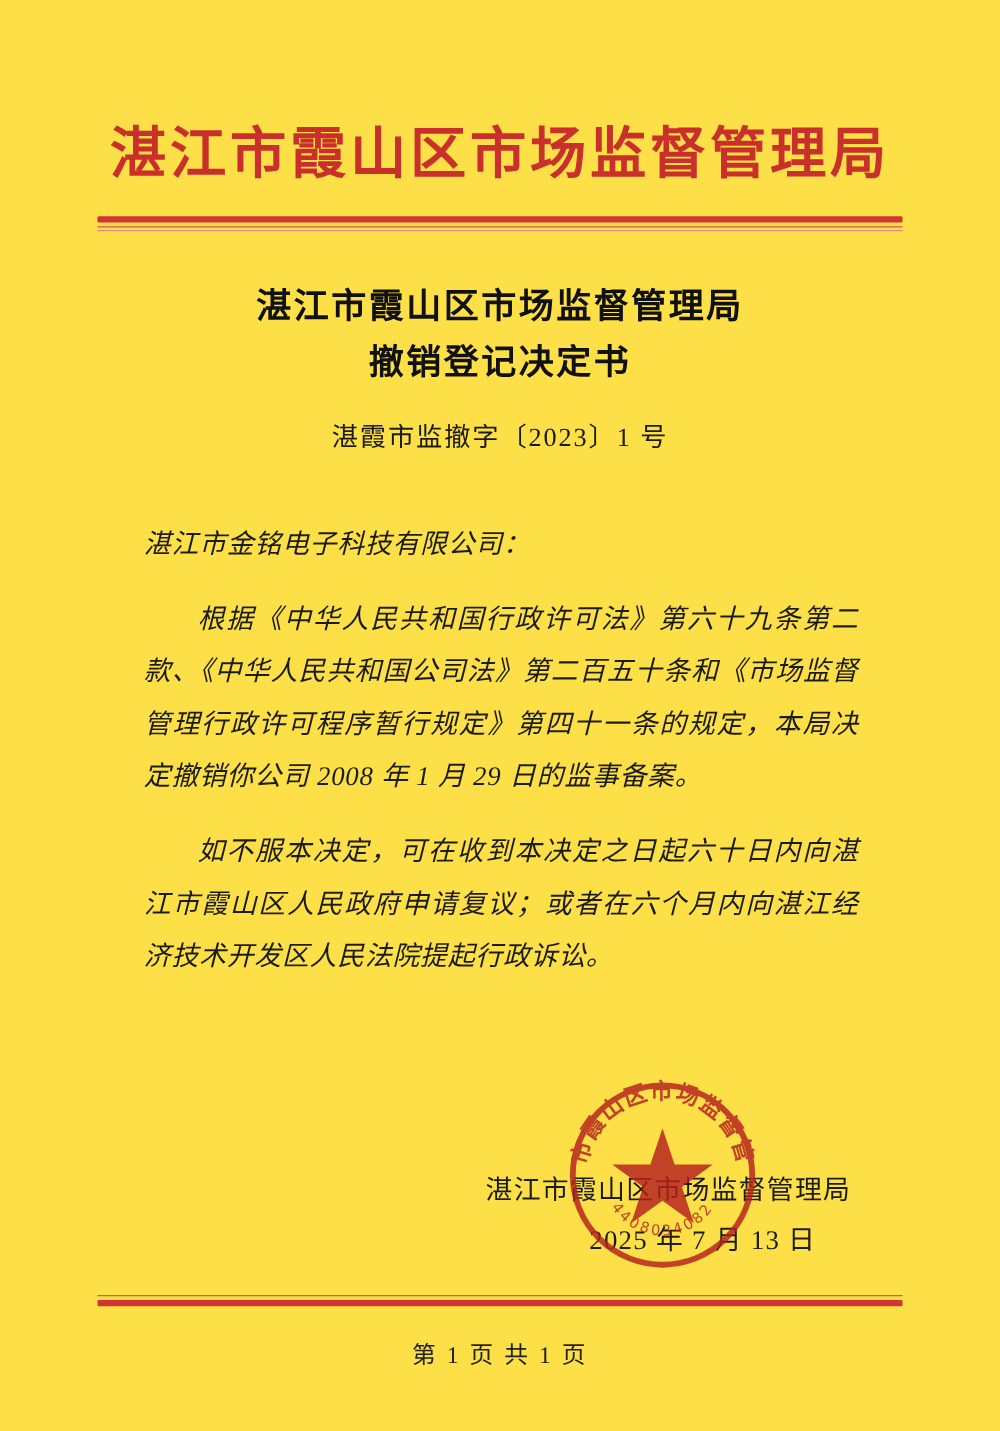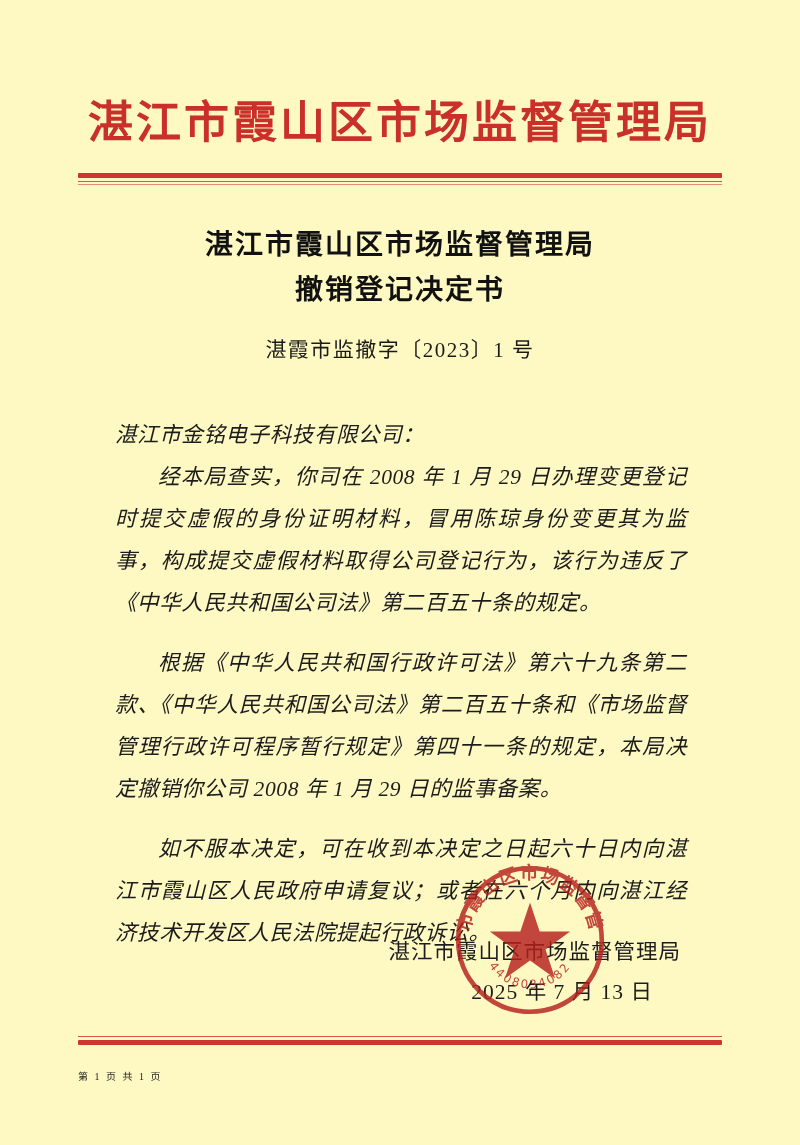--- a/index.html
+++ b/index.html
@@ -13,21 +13,21 @@
     height: 1145px;
     position: relative;
     overflow: hidden;
     font-family: "Liberation Serif", "DejaVu Serif", serif;
     color: #1a1a1a;
   }
 
   .page {
     position: absolute;
     inset: 0;
-    background: #fef9c3;
+    background: #fde047;
   }
 
   
   .letterhead {
     position: absolute;
     top: 96px;
     left: 78px;
     width: 644px;
     text-align: center;
   }
@@ -173,21 +173,22 @@
     background: #cf3533;
     margin-top: 3px;
     border-radius: 1px;
   }
 
   .footer {
     position: absolute;
     top: 1068px;
     left: 78px;
     width: 644px;
-    font-size: 10px;
+    text-align: center;
+    font-size: 19px;
     letter-spacing: 2px;
     color: #222222;
   }
 </style>
 </head>
 <body>
 
 <div class="page">
 
   <div class="letterhead">
@@ -202,21 +203,20 @@
 
   <div class="doc-title">
     <span class="line">湛江市霞山区市场监督管理局</span>
     <span class="line">撤销登记决定书</span>
   </div>
 
   <div class="doc-number">湛霞市监撤字〔2023〕1 号</div>
 
   <div class="body-block">
     <p class="para">湛江市金铭电子科技有限公司：</p>
-    <p class="para indent">经本局查实，你司在 2008 年 1 月 29 日办理变更登记时提交虚假的身份证明材料，冒用陈琼身份变更其为监事，构成提交虚假材料取得公司登记行为，该行为违反了《中华人民共和国公司法》第二百五十条的规定。</p>
     <p class="para indent gap">根据《中华人民共和国行政许可法》第六十九条第二款、《中华人民共和国公司法》第二百五十条和《市场监督管理行政许可程序暂行规定》第四十一条的规定，本局决定撤销你公司 2008 年 1 月 29 日的监事备案。</p>
     <p class="para indent gap">如不服本决定，可在收到本决定之日起六十日内向湛江市霞山区人民政府申请复议；或者在六个月内向湛江经济技术开发区人民法院提起行政诉讼。</p>
   </div>
 
   <div class="signature">
     <span class="sig-line">湛江市霞山区市场监督管理局</span>
     <span class="sig-date">2025 年 7 月 13 日</span>
   </div>
 
   <div class="seal">

